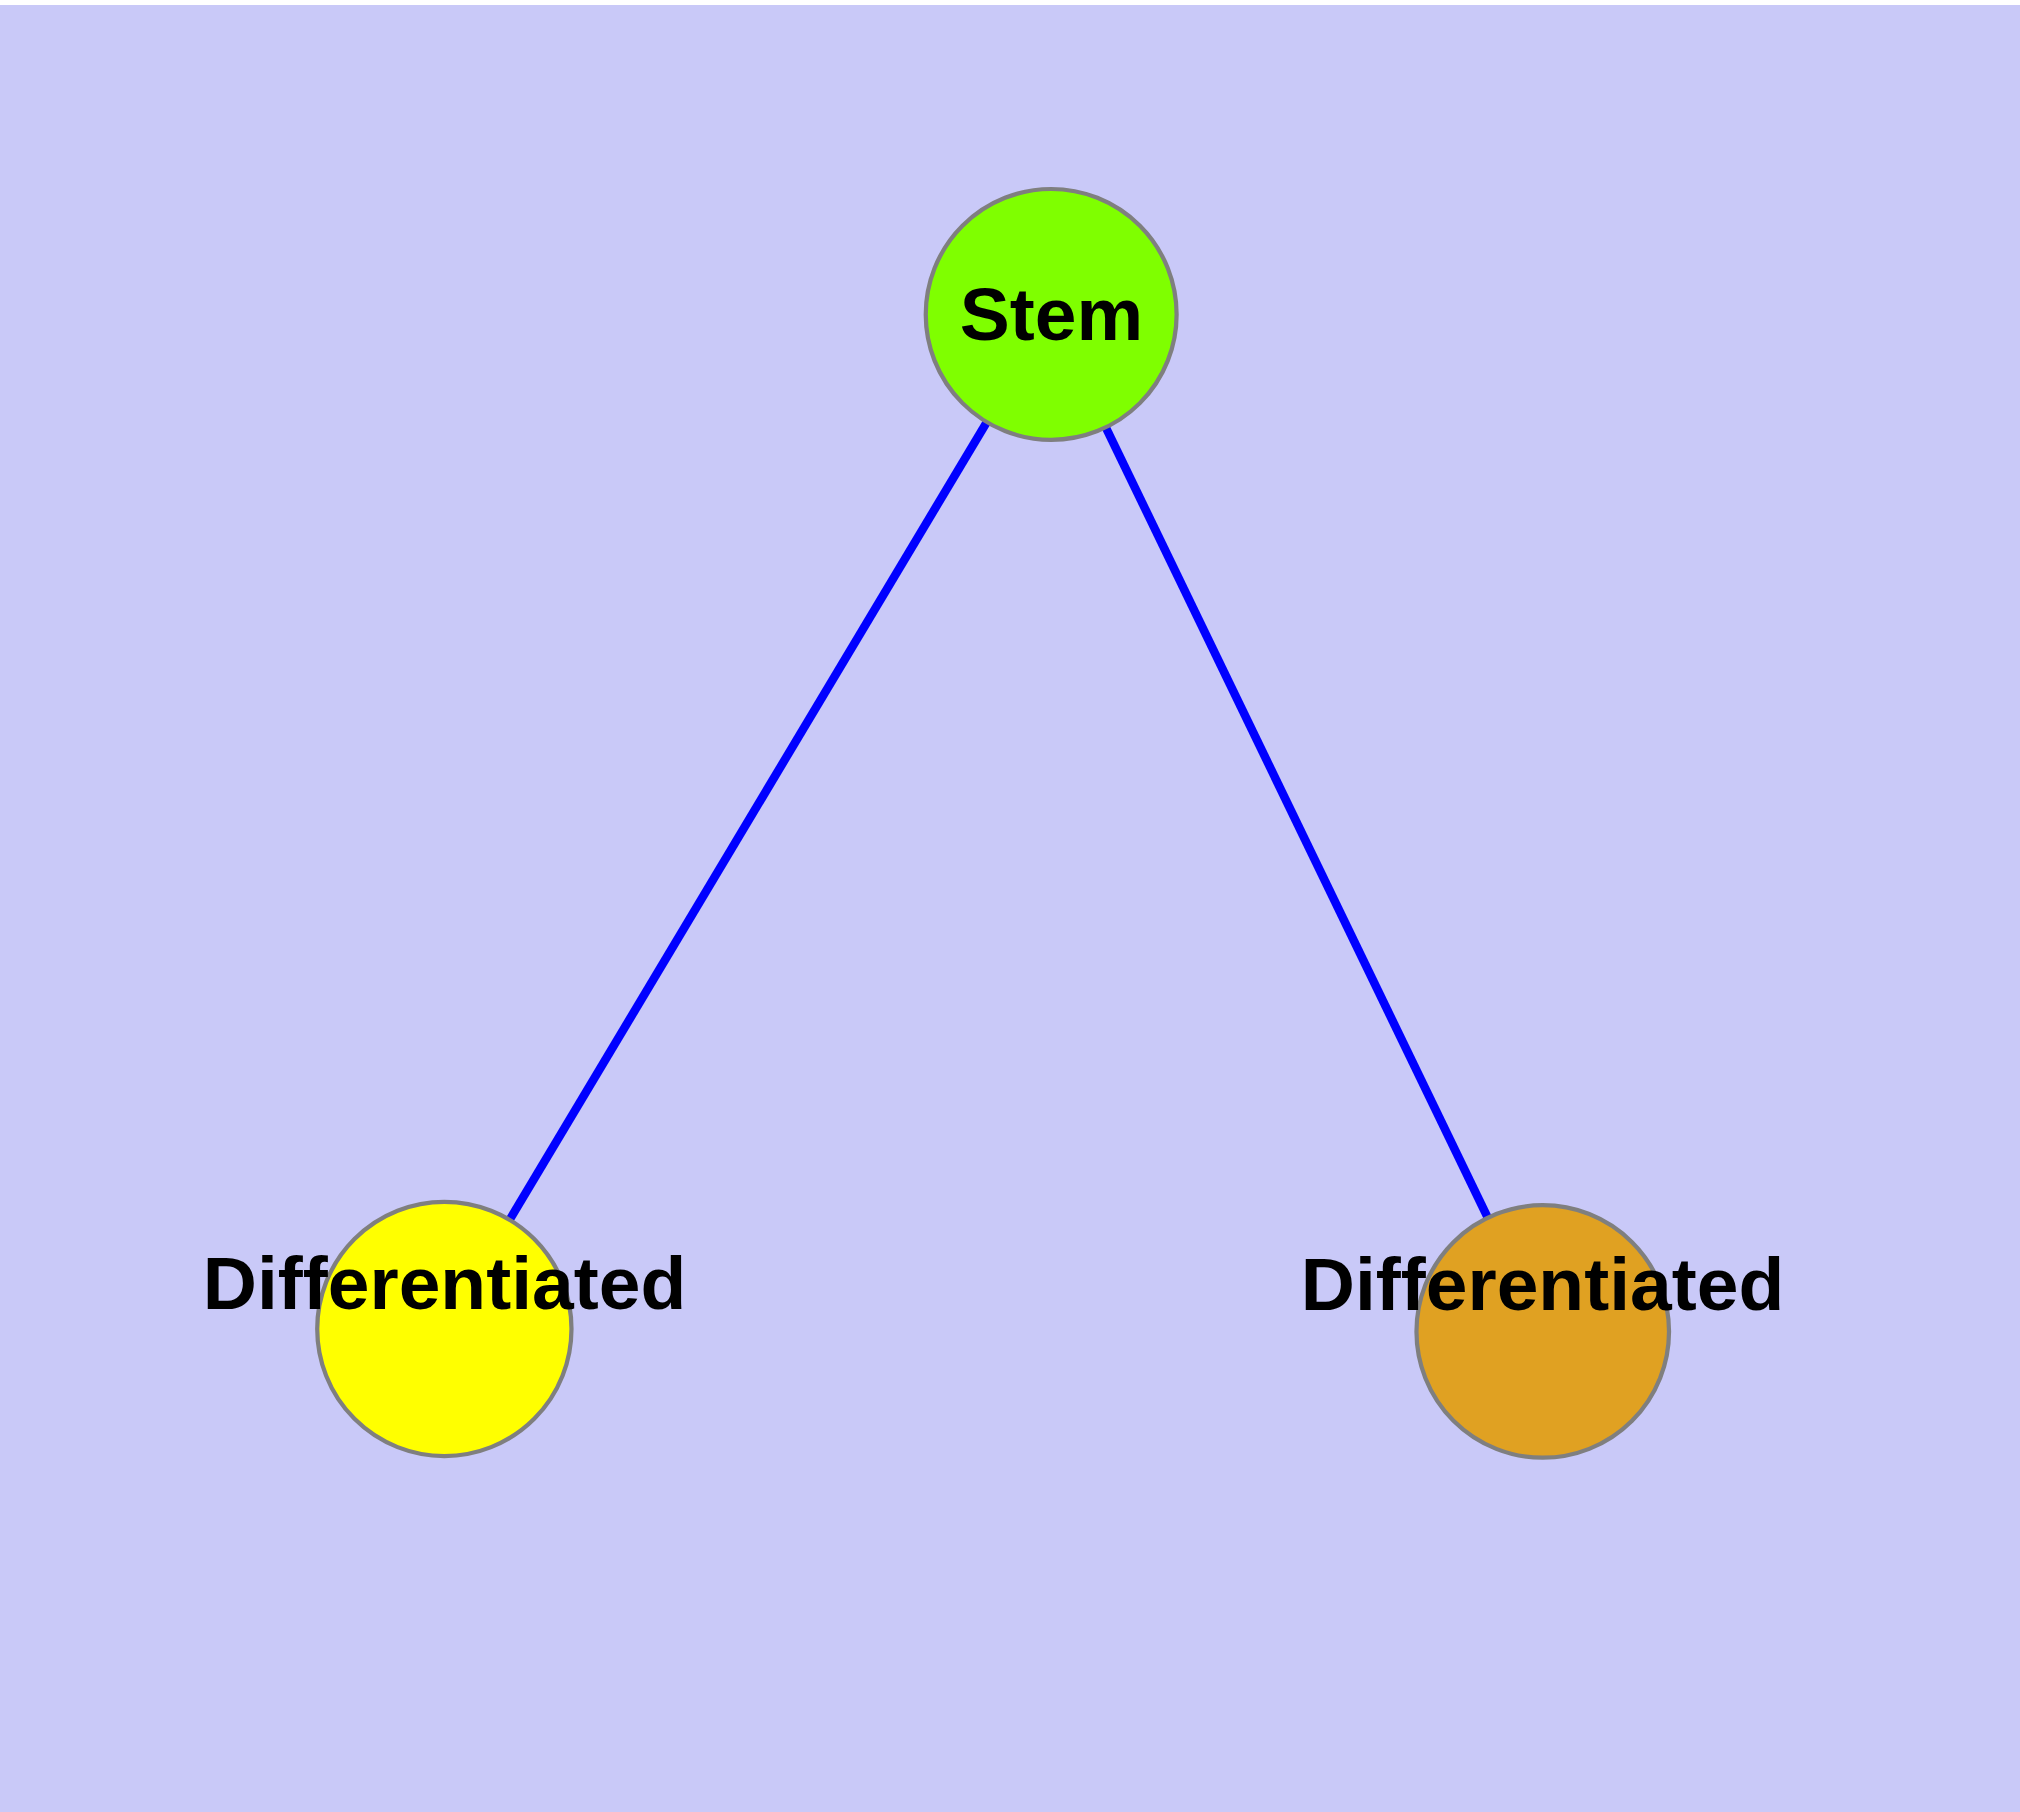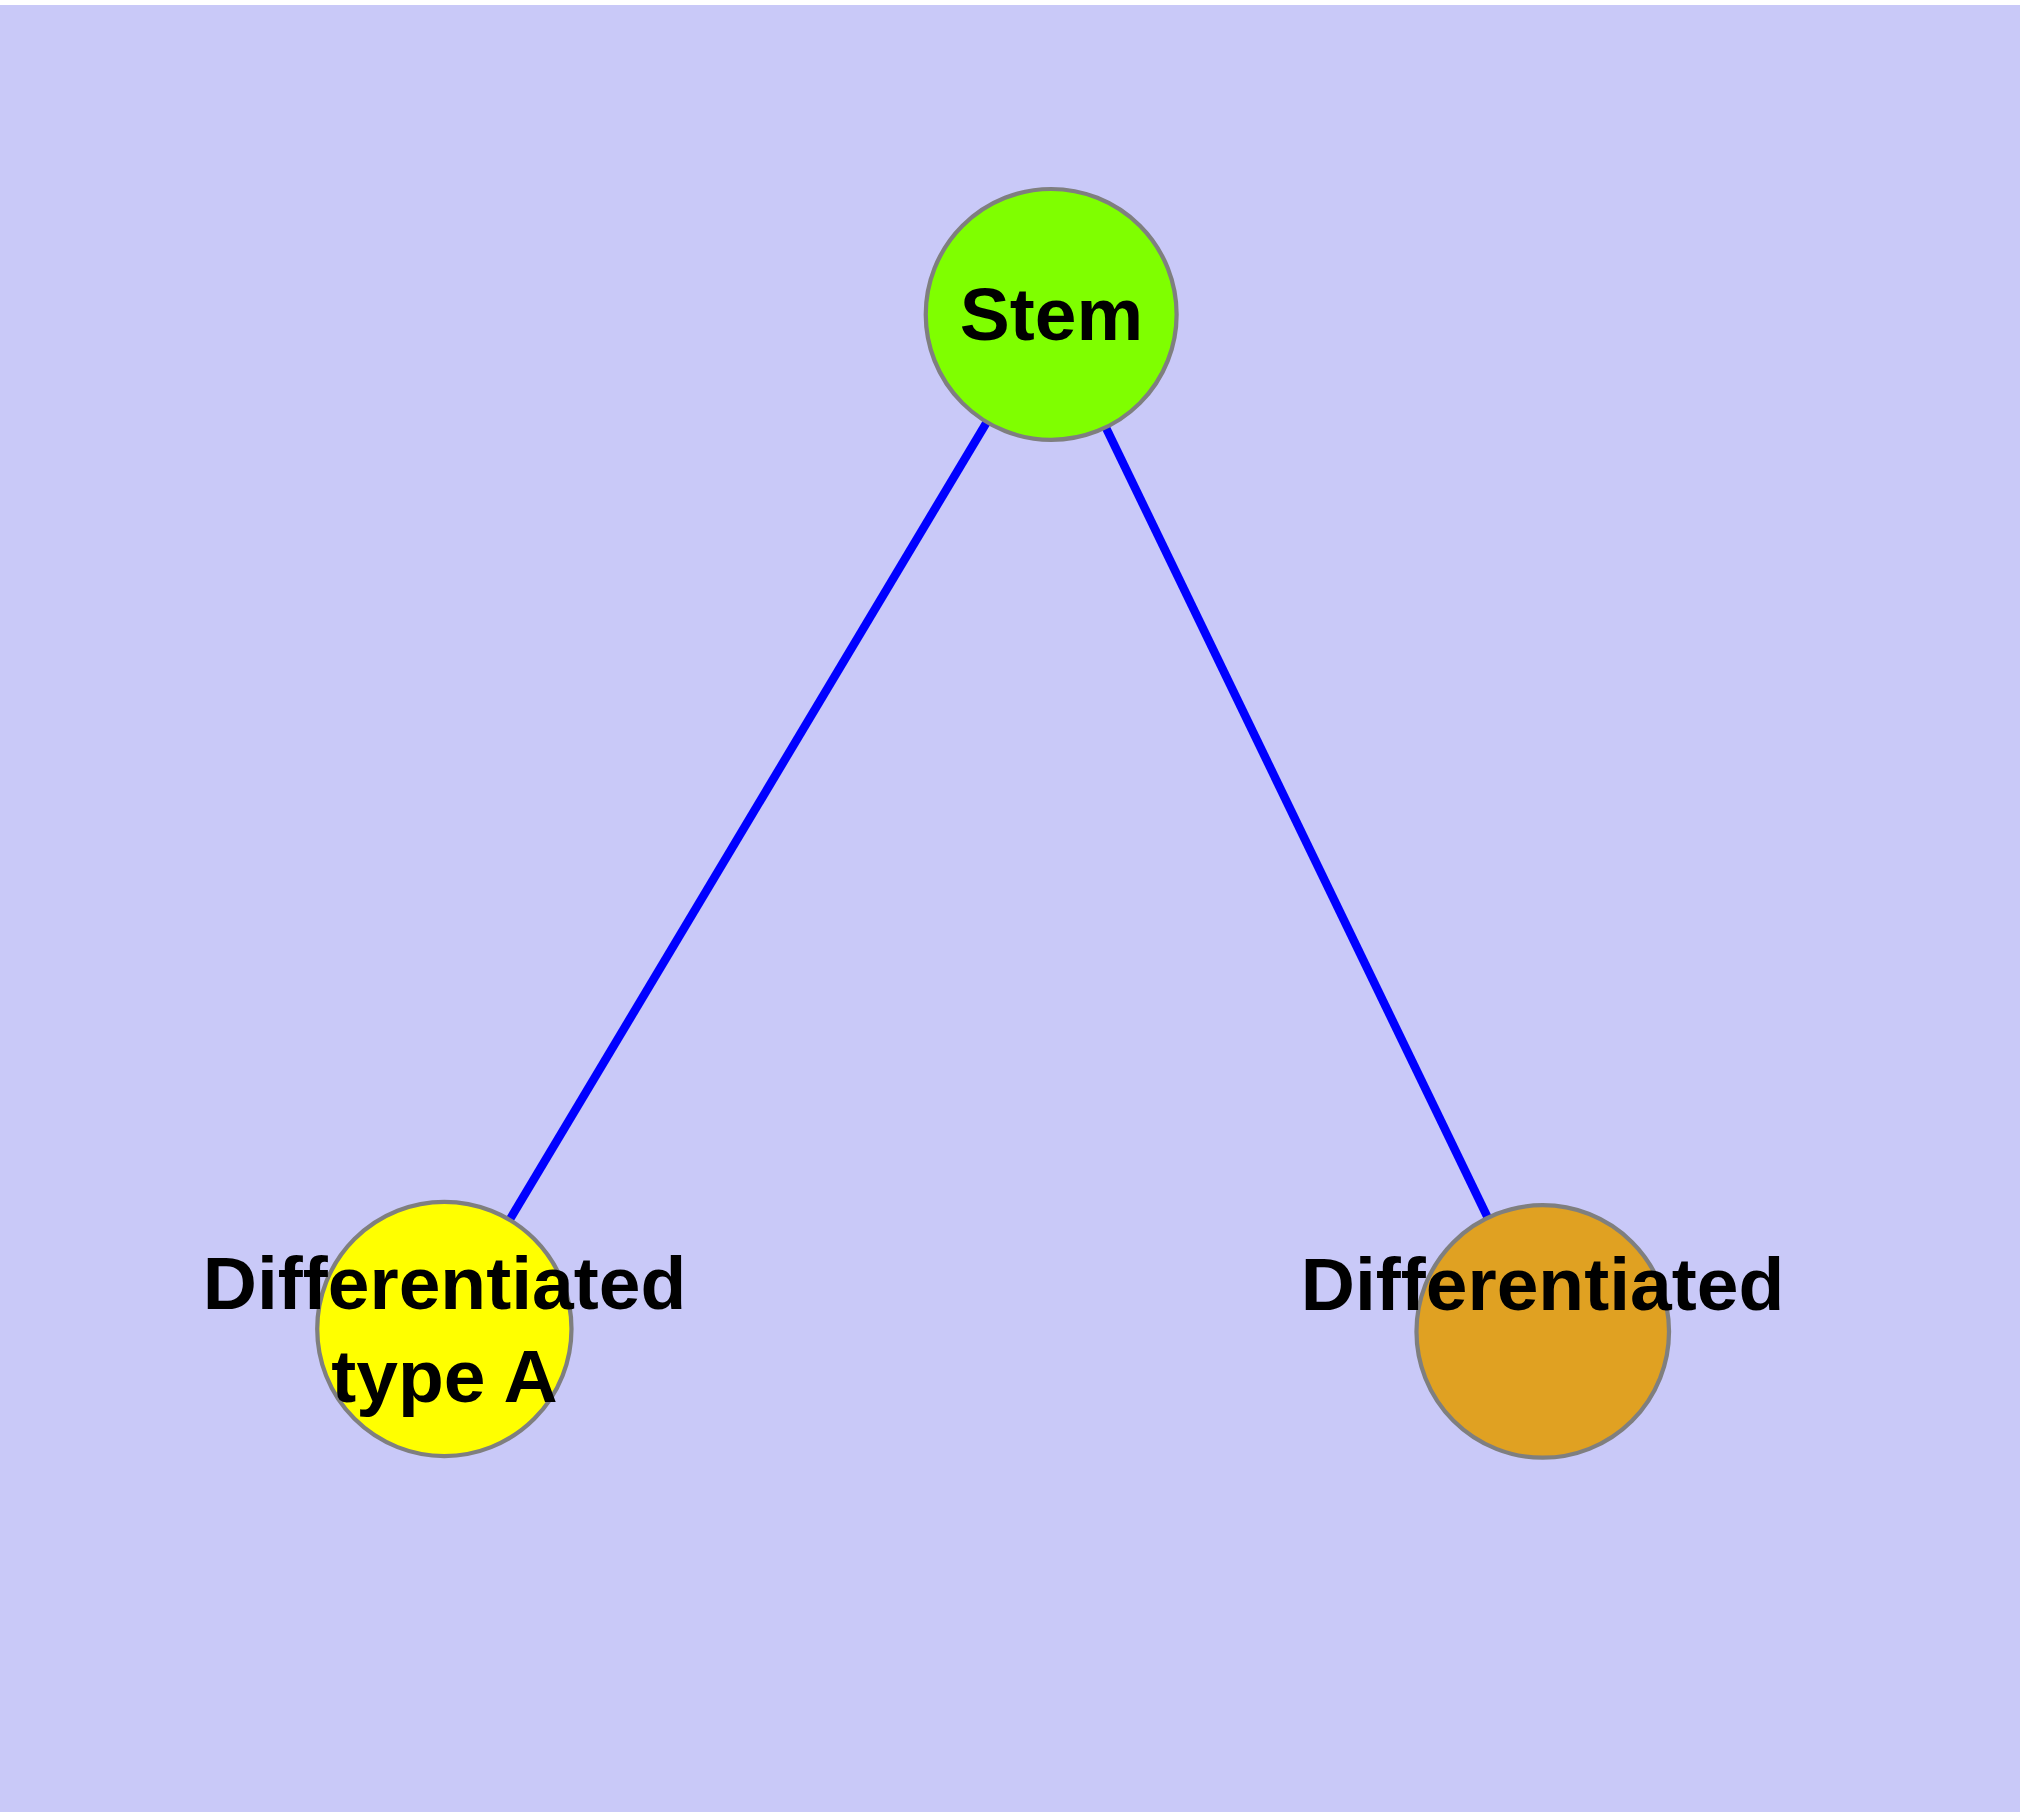--- a/index.html
+++ b/index.html
@@ -64,21 +64,20 @@
 
     <circle cx="1820" cy="1571" r="149" fill="#E0A122" stroke="#7F7F7F" stroke-width="5"></circle>
   </svg>
 
   <div class="node-label label-stem">
     <span>Stem</span>
   </div>
 
   <div class="node-label label-typeA">
     <div>Differentiated</div>
-    <div>type A</div>
   </div>
 
   <div class="node-label label-typeB">
     <div>Differentiated</div>
   </div>
 
 </div>
 
 
 </body></html>

